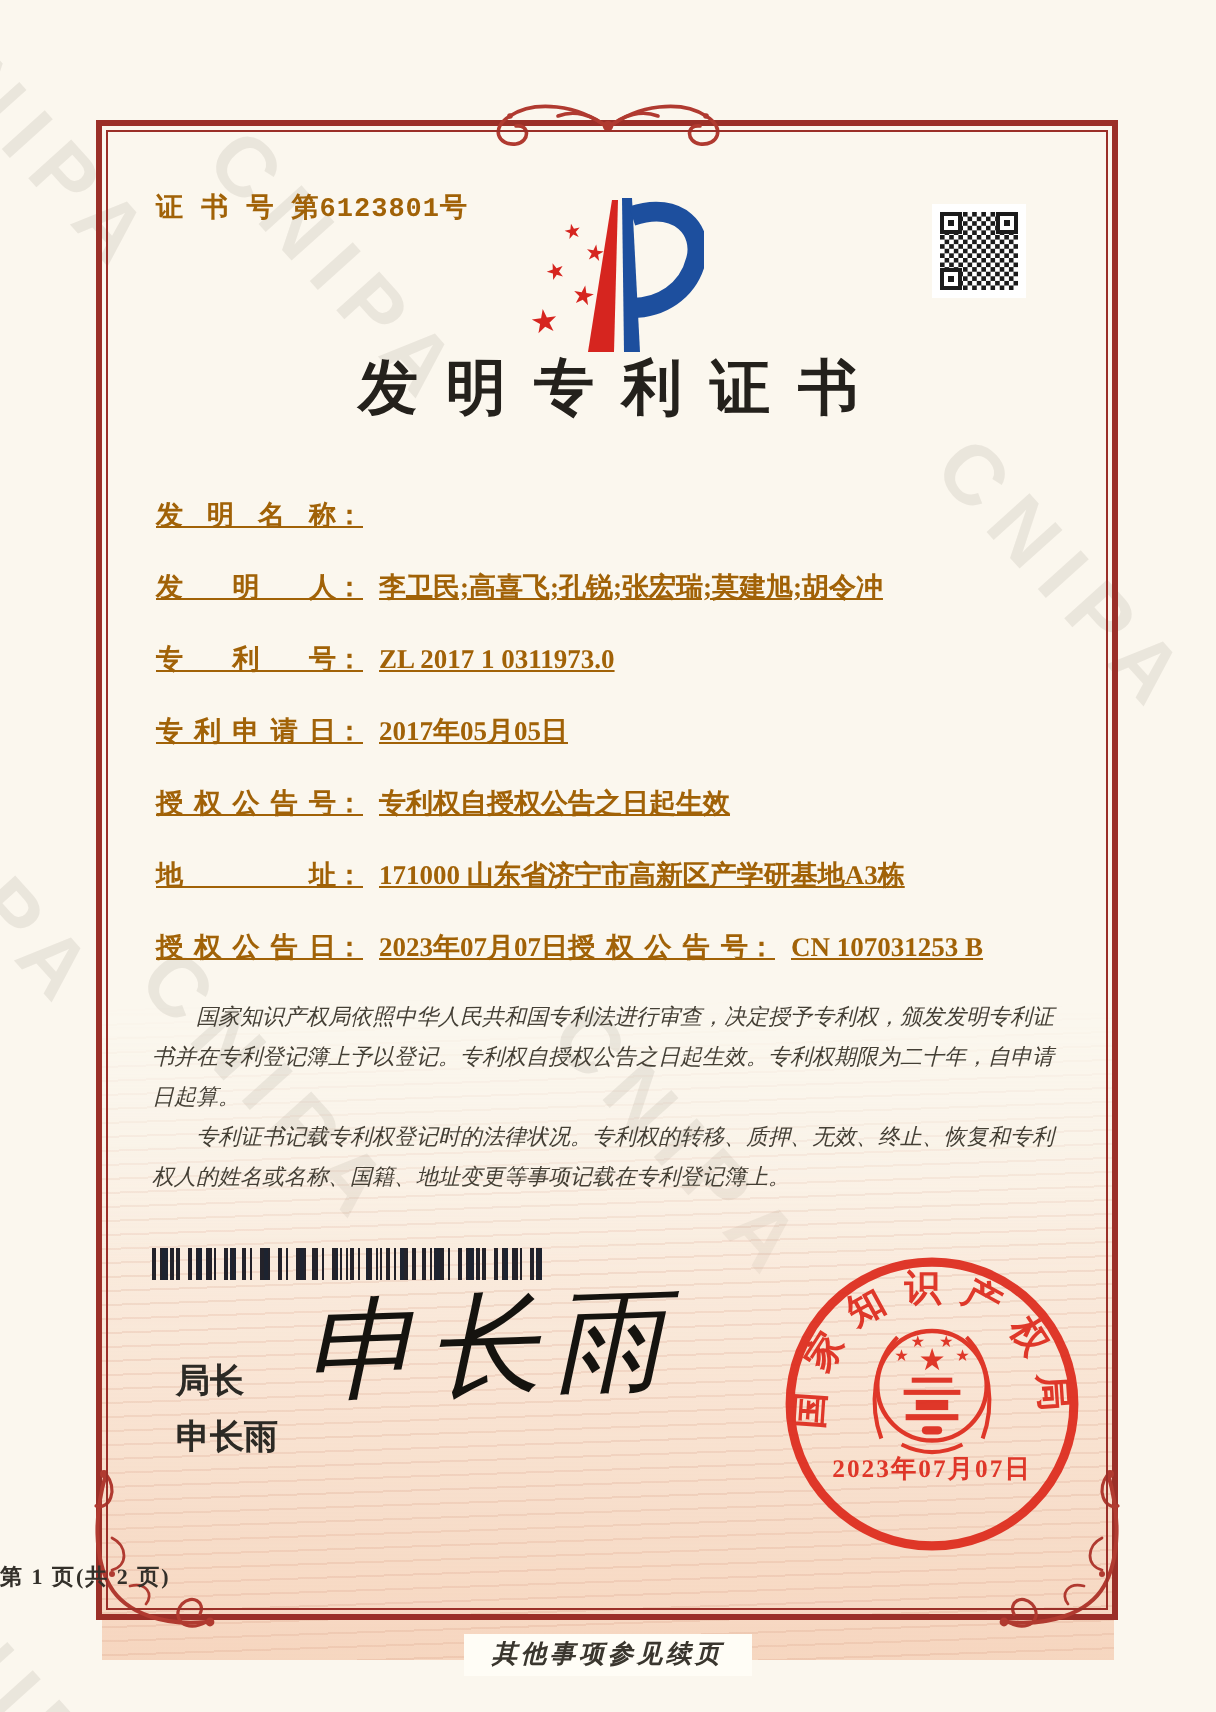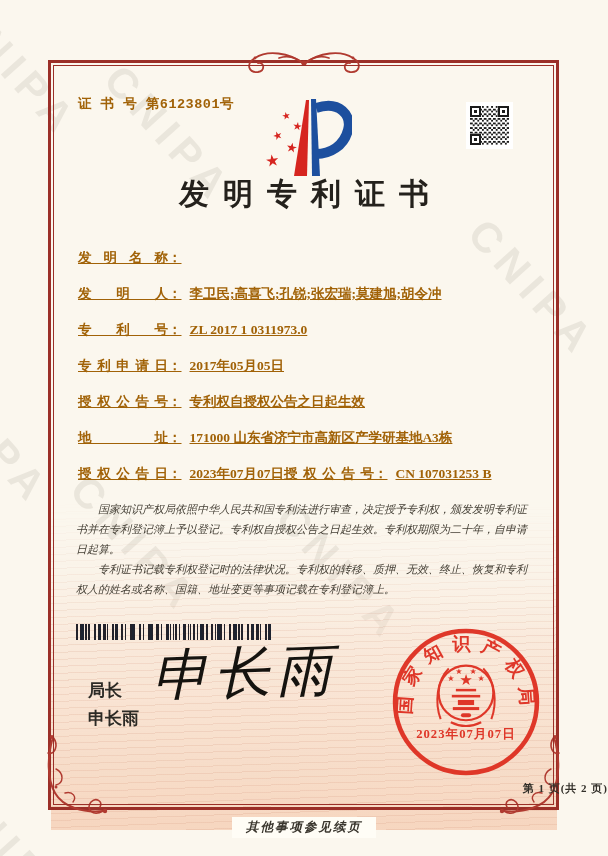--- a/index.html
+++ b/index.html
@@ -120,21 +120,21 @@
     transform:rotate(-2deg);
     font-family:"Liberation Serif","DejaVu Serif",serif;
   }
   
   .seal{
     position:absolute;left:390px;top:626px;width:152px;height:152px;
     opacity:.93;mix-blend-mode:multiply;
   }
   
   .pageinfo{
-    position:absolute;left:0;right:0;top:781px;text-align:right;
+    position:absolute;left:0;right:0;top:781px;text-align:left;
     font-size:11px;letter-spacing:1px;color:#33302a;font-weight:600;
   }
   .contnote-wrap{position:absolute;left:0;right:0;top:817px;text-align:center;z-index:4;}
   .contnote{
     display:inline-block;background:#fffdf6;padding:2px 14px;
     font-size:12.5px;font-style:italic;letter-spacing:2px;color:#3a362e;font-weight:600;
   }
 </style>
 </head>
 <body>

